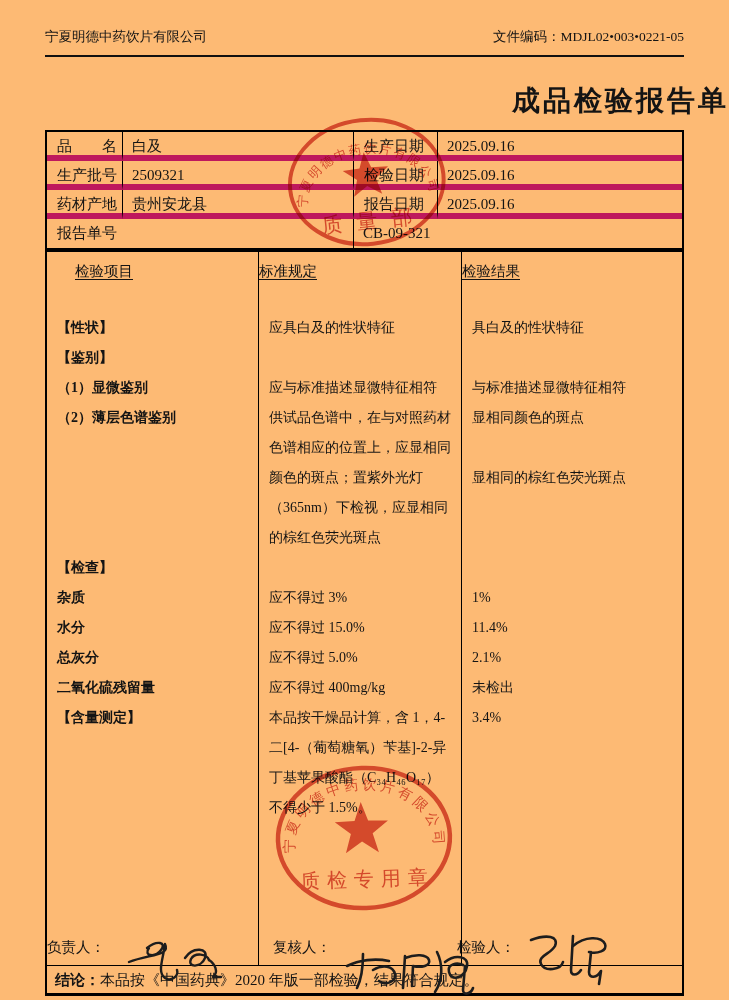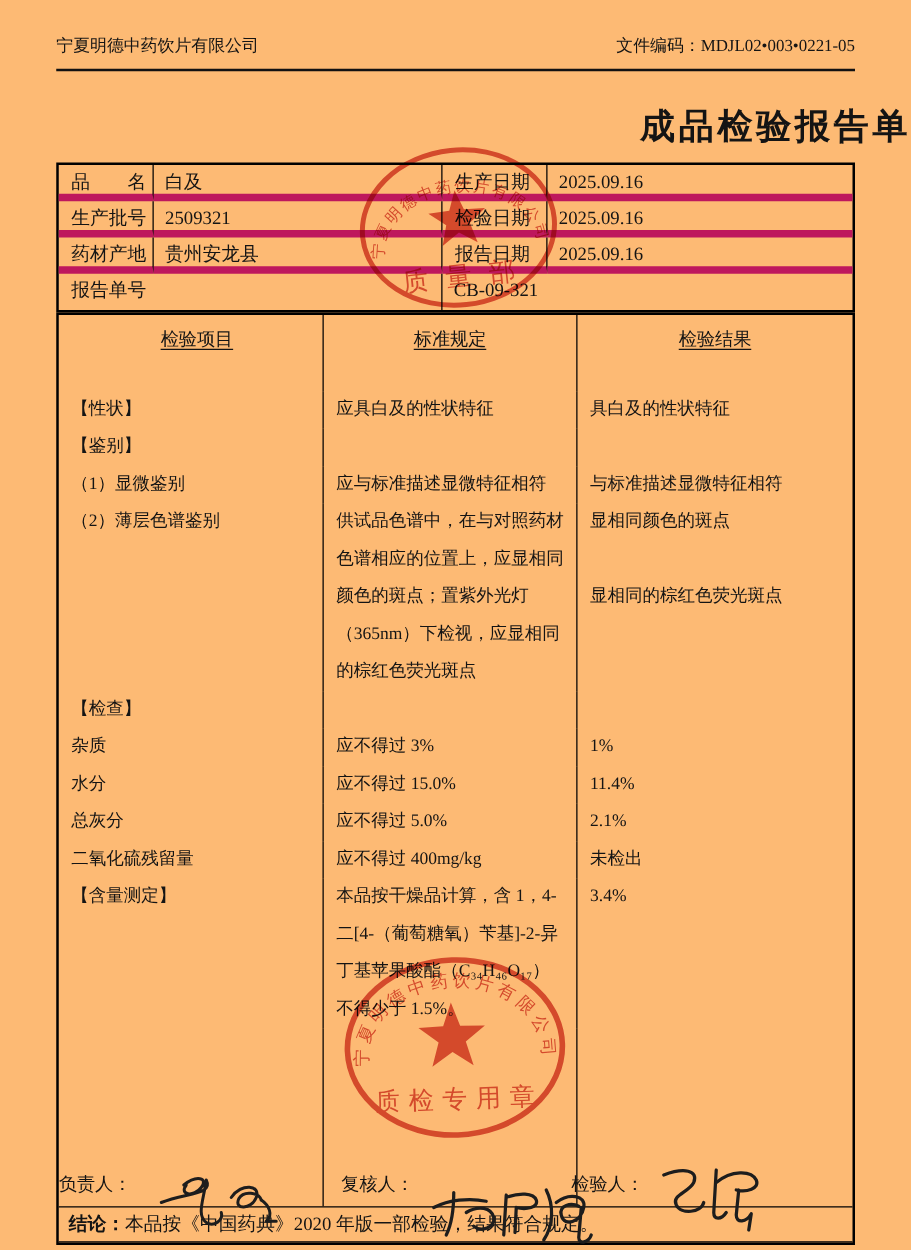--- a/index.html
+++ b/index.html
@@ -22,25 +22,25 @@
   .t1 .cell { height:29px; line-height:28px; font-size:15px; padding-left:10px; border-right:1px solid #000; border-bottom:6px solid #be185d; white-space:nowrap; }
   .t1 .row .cell:last-child { border-right:none;font-family:Liberation Serif, serif; }
   .t1 .row:last-child .cell { border-bottom:none; }
   .t1 .val { padding-left:9px; }
 
   
   .t2 { position:absolute; left:45px; top:250px; width:639px; border:2px solid #000; }
   .t2grid { display:grid; grid-template-columns:212px 203px 1fr; }
   .t2grid > div { border-right:1px solid #000; }
   .t2grid > div.c3 { border-right:none; }
-  .thead { height:48px; padding-top:10px; font-size:14.5px; text-align:center; }
-  .thead.c1 { text-align:center; padding-left:10px; }
+  .thead { height:48px; padding-top:10px; font-size:14.5px; }
+  .thead.c1 { text-align:left; padding-left:28px; }
   .thead span { text-decoration:underline; text-underline-offset:3px; }
   .cell2 { font-size:14px; line-height:30px; padding:0 8px 0 10px; }
-  .c1.cell2 { padding-left:10px; }
+  .c1.cell2 { padding-left:10px;font-weight:bold; }
   .minr { min-height:30px; }
   .tlc-std { min-height:120px; }
   .cd-std { min-height:96px; }
   .gap30 { height:30px; }
   .spacer-top { height:13px; }
   .stamp-spacer { height:142px; }
 
   .concl { border-top:1px solid #000; border-bottom:1px solid #000; height:29px; line-height:28px; font-size:15px; padding-left:8px; }
   .concl b { font-weight:700; }
 

